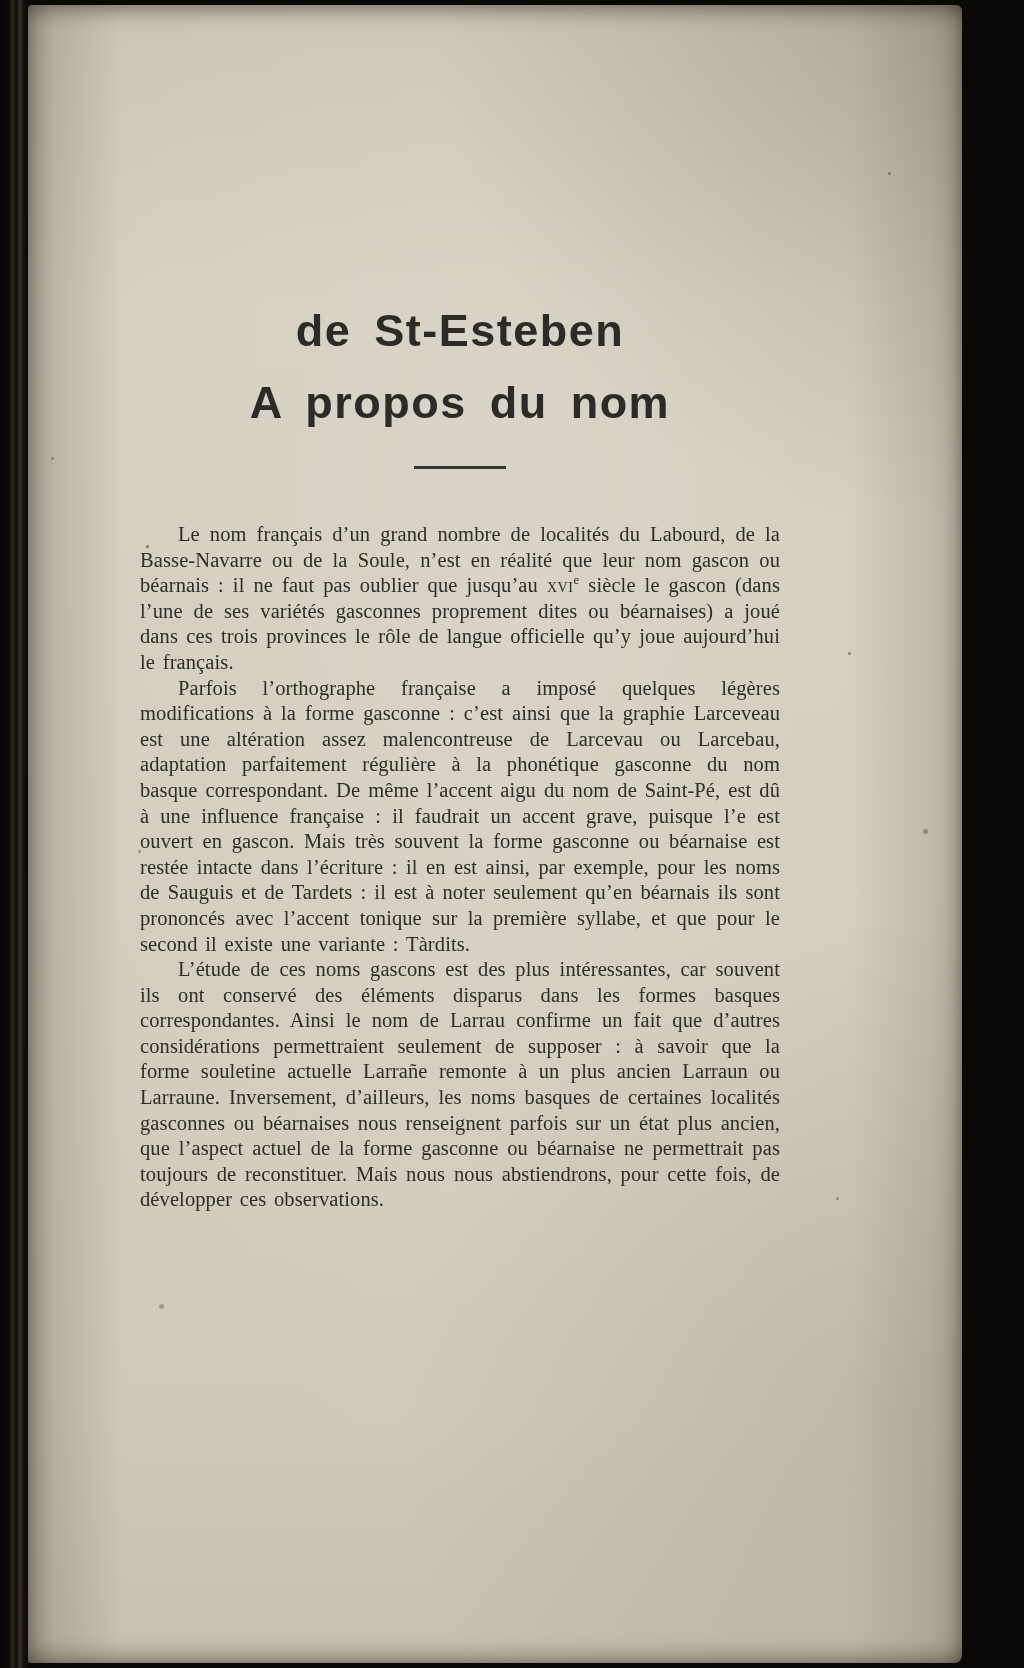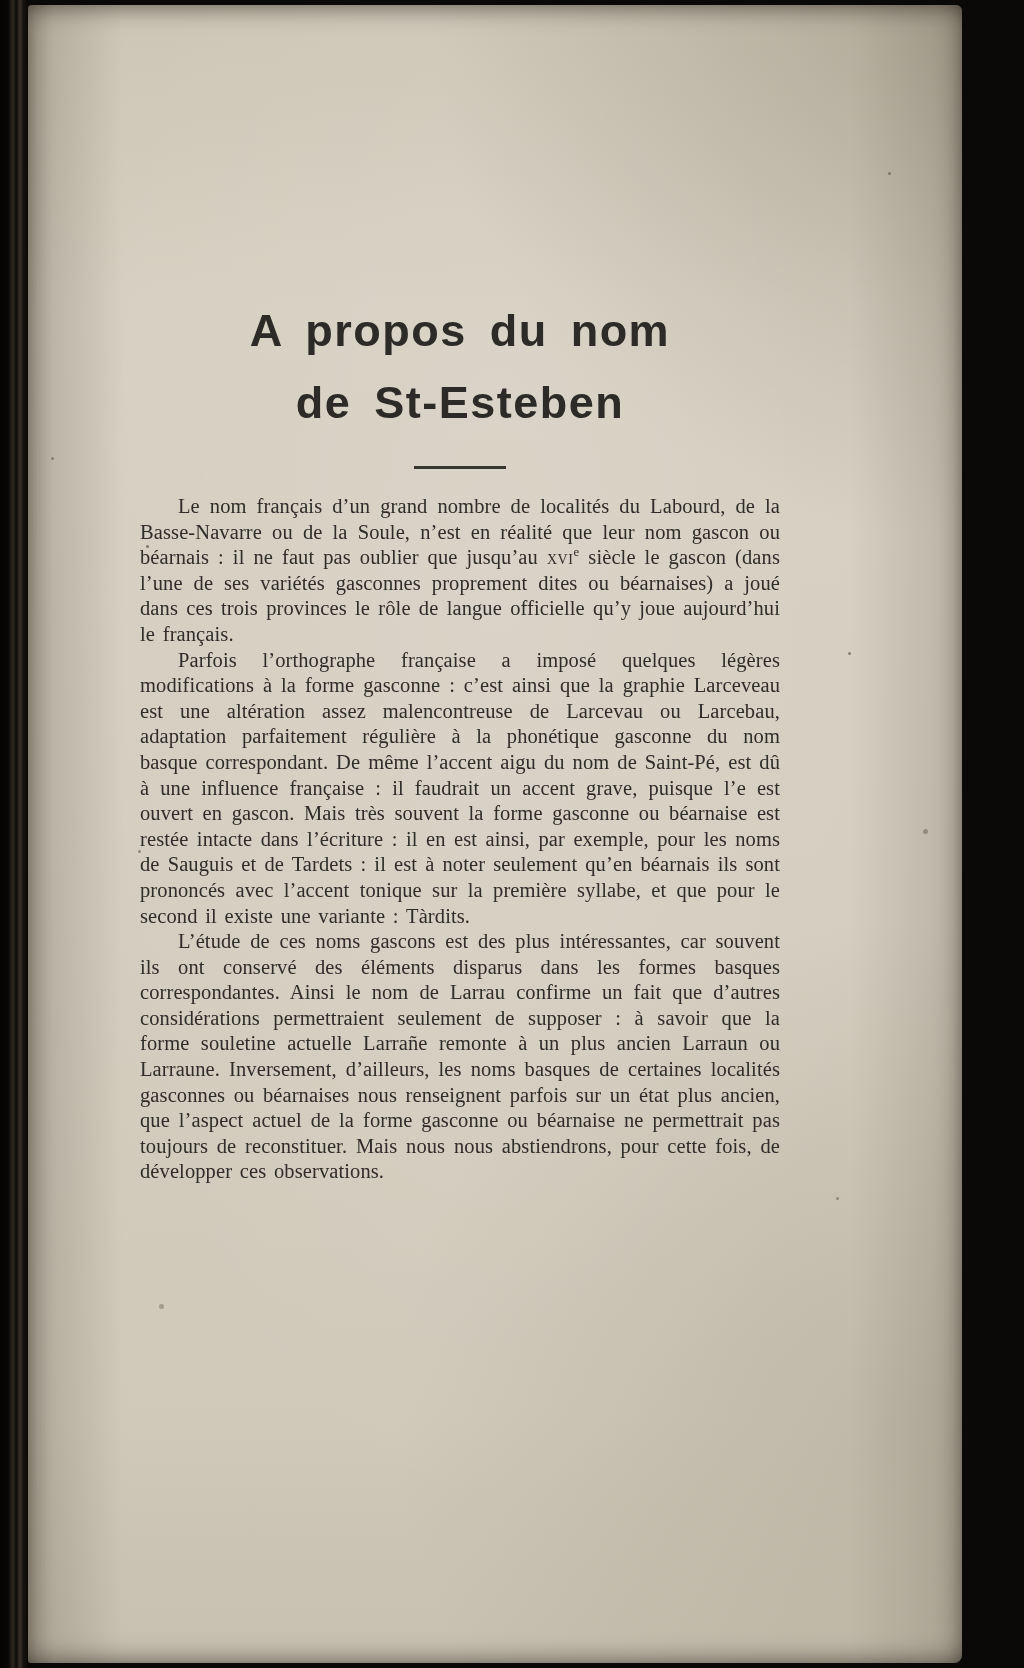--- a/index.html
+++ b/index.html
@@ -80,21 +80,21 @@
     text-align: center;
   }
   .title-line { display: block; }
   .rule {
     width: 92px;
     height: 0;
     border-top: 3px solid #383630;
     margin: 27px auto 0 auto;
   }
   .body-text {
-    margin-top: 25px;
+    margin-top: 53px;
     font-family: "Liberation Serif", "DejaVu Serif", serif;
     font-size: 20.5px;
     line-height: 25.6px;
     color: #2f2d29;
     text-align: justify;
     letter-spacing: 0.1px;
     word-spacing: 2.5px;
   }
   .para {
     margin: 0;
@@ -108,22 +108,22 @@
 </style>
 </head>
 <body>
 
 <div class="scan">
   <div class="book-edge"></div>
   <div class="paper">
     <div class="specks"></div>
     <div class="content">
       <h1 class="title">
+        <span class="title-line">de St-Esteben</span>
         <span class="title-line">A propos du nom</span>
-        <span class="title-line">de St-Esteben</span>
       </h1>
       <div class="rule"></div>
       <div class="body-text">
           <p class="para"><span>Le nom français d’un grand nombre de localités du Labourd, de la Basse-Navarre ou de la Soule, n’est en réalité que leur nom gascon ou béarnais : il ne faut pas oublier que jusqu’au </span><span class="smallcaps">xvi</span><span class="sup">e</span><span> siècle le gascon (dans l’une de ses variétés gasconnes proprement dites ou béarnaises) a joué dans ces trois provinces le rôle de langue officielle qu’y joue aujourd’hui le français.</span></p>
           <p class="para"><span>Parfois l’orthographe française a imposé quelques légères modifications à la forme gasconne : c’est ainsi que la graphie </span><span class="italic">Larceveau</span><span> est une altération assez malencontreuse de </span><span class="italic">Larcevau</span><span> ou </span><span class="italic">Larcebau,</span><span> adaptation parfaitement régulière à la phonétique gasconne du nom basque correspondant. De même l’accent aigu du nom de Saint-Pé, est dû à une influence française : il faudrait un accent grave, puisque l’</span><span class="italic">e</span><span> est ouvert en gascon. Mais très souvent la forme gasconne ou béarnaise est restée intacte dans l’écriture : il en est ainsi, par exemple, pour les noms de </span><span class="italic">Sauguis</span><span> et de </span><span class="italic">Tardets :</span><span> il est à noter seulement qu’en béarnais ils sont prononcés avec l’accent tonique sur la première syllabe, et que pour le second il existe une variante : </span><span class="italic">Tàrdits.</span></p>
           <p class="para"><span>L’étude de ces noms gascons est des plus intéressantes, car souvent ils ont conservé des éléments disparus dans les formes basques correspondantes. Ainsi le nom de </span><span class="italic">Larrau</span><span> confirme un fait que d’autres considérations permettraient seulement de supposer : à savoir que la forme souletine actuelle </span><span class="italic">Larrañe</span><span> remonte à un plus ancien </span><span class="italic">Larraun</span><span> ou </span><span class="italic">Larraune.</span><span> Inversement, d’ailleurs, les noms basques de certaines localités gasconnes ou béarnaises nous renseignent parfois sur un état plus ancien, que l’aspect actuel de la forme gasconne ou béarnaise ne permettrait pas toujours de reconstituer. Mais nous nous abstiendrons, pour cette fois, de développer ces observations.</span></p>
         </div>
     </div>
   </div>
 </div>

